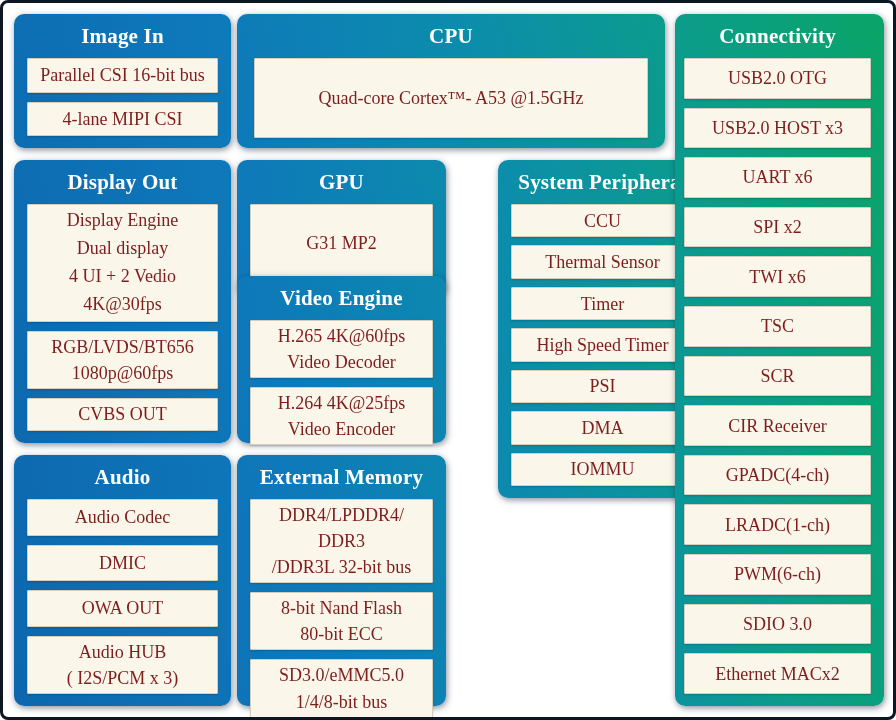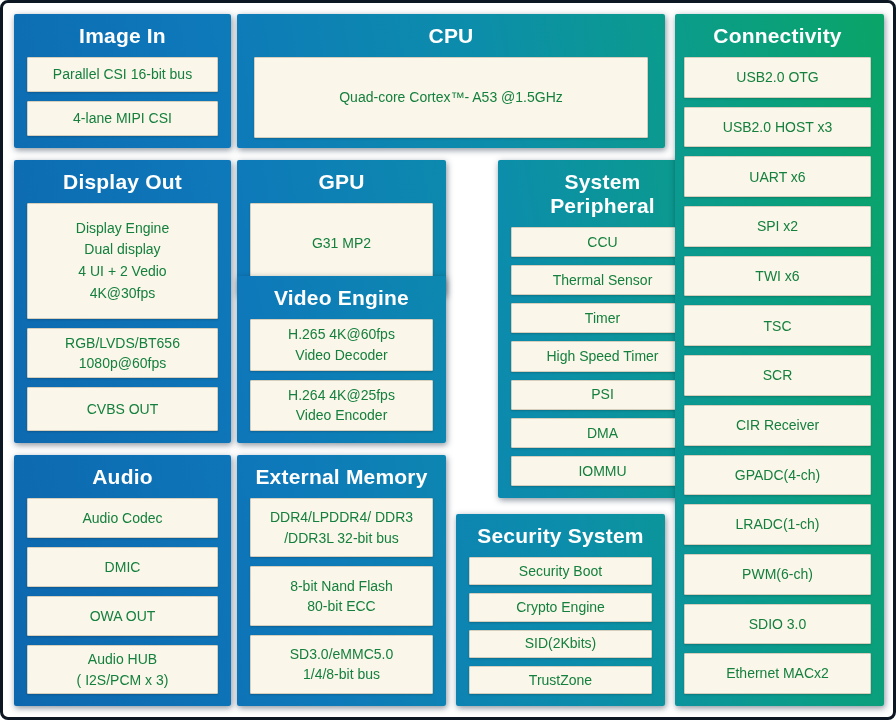--- a/index.html
+++ b/index.html
@@ -16,25 +16,26 @@
     border-radius: 8px;
     overflow: hidden;
   }
 
   .panel {
     position: absolute;
     box-sizing: border-box;
     display: flex;
     flex-direction: column;
     padding: 0 13px 12px;
-    border-radius: 2px;
+    border-radius: 10px;
     background-image: linear-gradient(80deg,
       #0d66ae 0%, #0e79ba 32%, #0c8dab 58%, #0b9c8b 78%, #0aa565 100%);
     background-attachment: fixed;
     box-shadow: 1px 2px 6px rgba(15, 35, 55, 0.5);
+    font-family: Liberation Serif, serif;
   }
 
   .panel-title {
     margin: 0;
     padding: 10px 0 9px;
     text-align: center;
     color: #ffffff;
     font-size: 21px;
     font-weight: bold;
     letter-spacing: 0.2px;
@@ -51,22 +52,22 @@
   .box {
     flex: 1;
     display: flex;
     align-items: center;
     justify-content: center;
     text-align: center;
     background: #faf6ea;
     border: 1px solid #d6cfbd;
     border-radius: 1px;
     box-shadow: 0 1px 2px rgba(0,0,0,0.18);
-    color: #15803d;
-    font-size: 14px;
+    color: #7f1d1d;
+    font-size: 18px;
     line-height: 1.45;
     white-space: pre-line;
     padding: 2px 4px;
   }
 
   .box.tall  { flex: 2.9; line-height: 1.55; }
   .box.mid   { flex: 1.15; }
   .box.taller{ flex: 1.25; }
 </style>
 </head>
@@ -148,29 +149,20 @@
       <div class="box">CCU</div>
       <div class="box">Thermal Sensor</div>
       <div class="box">Timer</div>
       <div class="box">High Speed Timer</div>
       <div class="box">PSI</div>
       <div class="box">DMA</div>
       <div class="box">IOMMU</div>
     </div>
   </section>
 
-  <section class="panel" style="left:453px; top:511px; width:209px; height:192px;">
-    <h2 class="panel-title">Security System</h2>
-    <div class="boxes" style="gap:8px;">
-      <div class="box">Security Boot</div>
-      <div class="box">Crypto Engine</div>
-      <div class="box">SID(2Kbits)</div>
-      <div class="box">TrustZone</div>
-    </div>
-  </section>
 
   <section class="panel" style="left:672px; top:11px; width:209px; height:692px;padding-left:9px;">
     <h2 class="panel-title">Connectivity</h2>
     <div class="boxes">
       <div class="box">USB2.0 OTG</div>
       <div class="box">USB2.0 HOST x3</div>
       <div class="box">UART x6</div>
       <div class="box">SPI x2</div>
       <div class="box">TWI x6</div>
       <div class="box">TSC</div>

